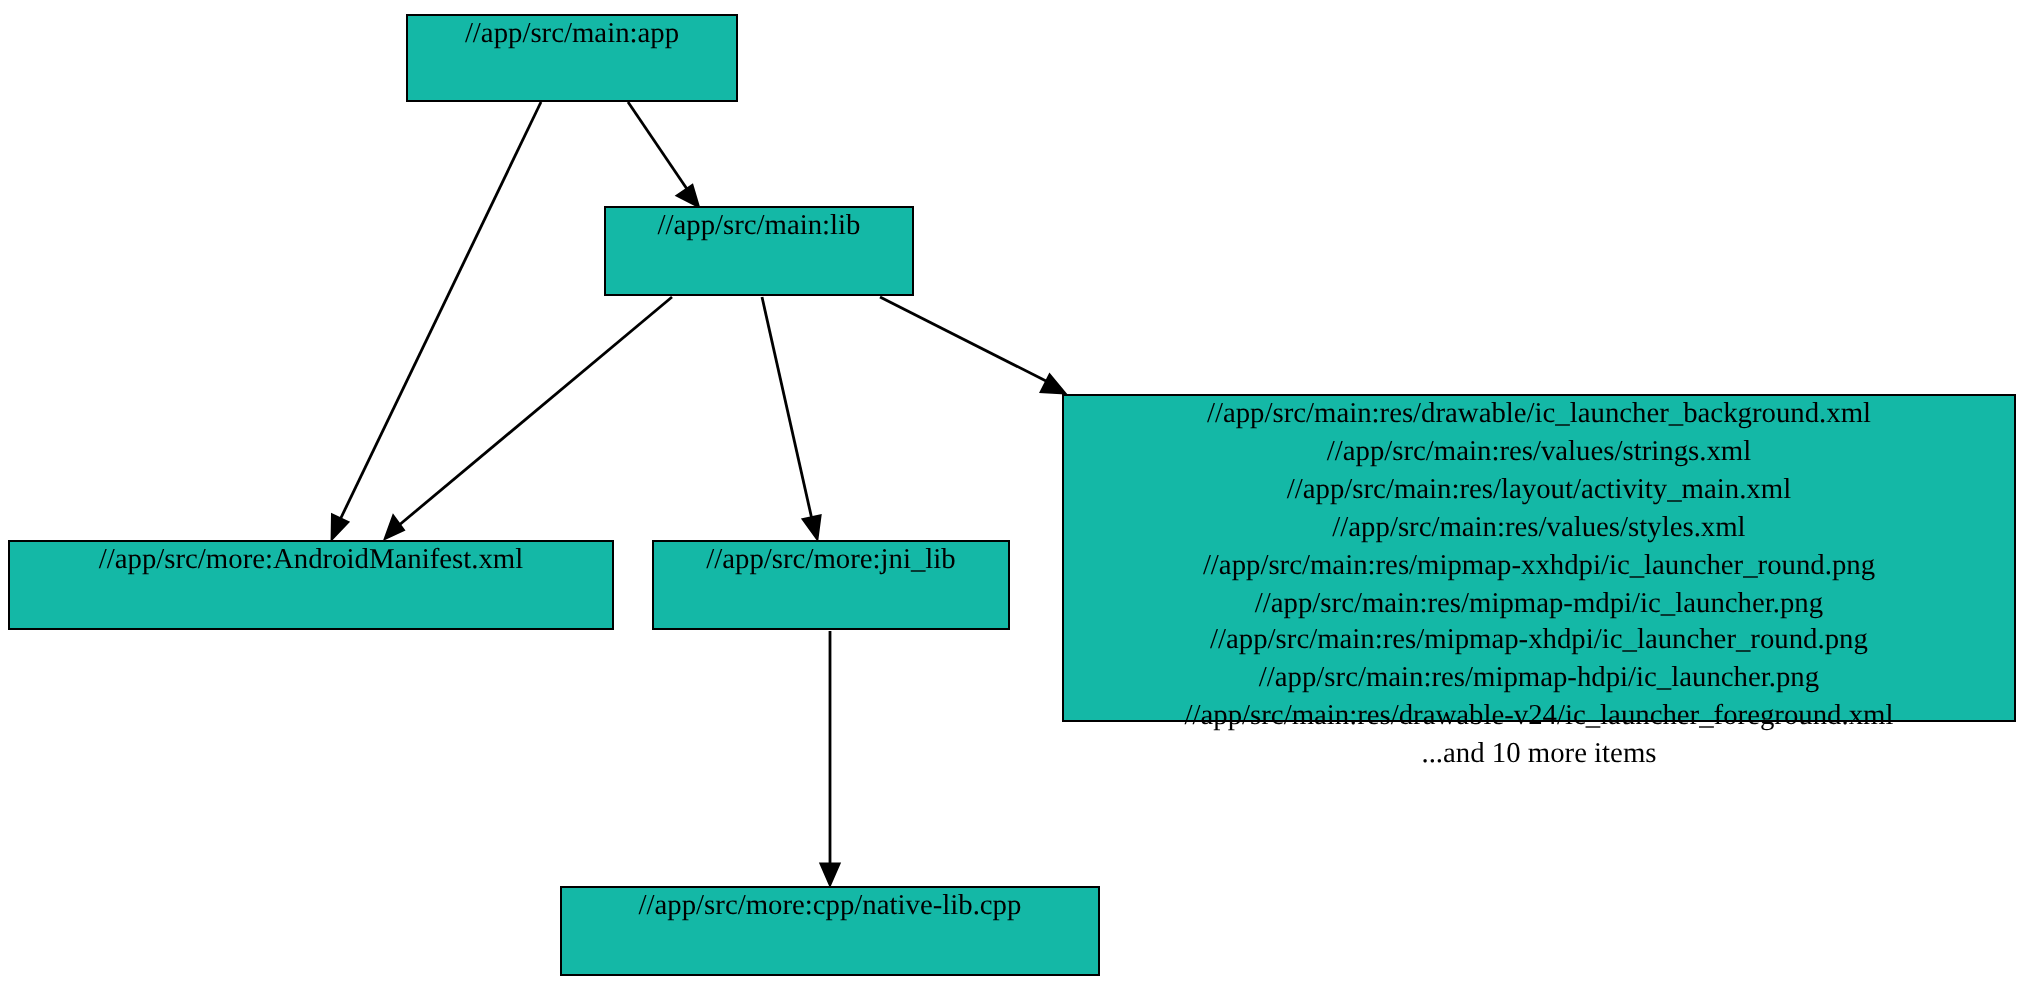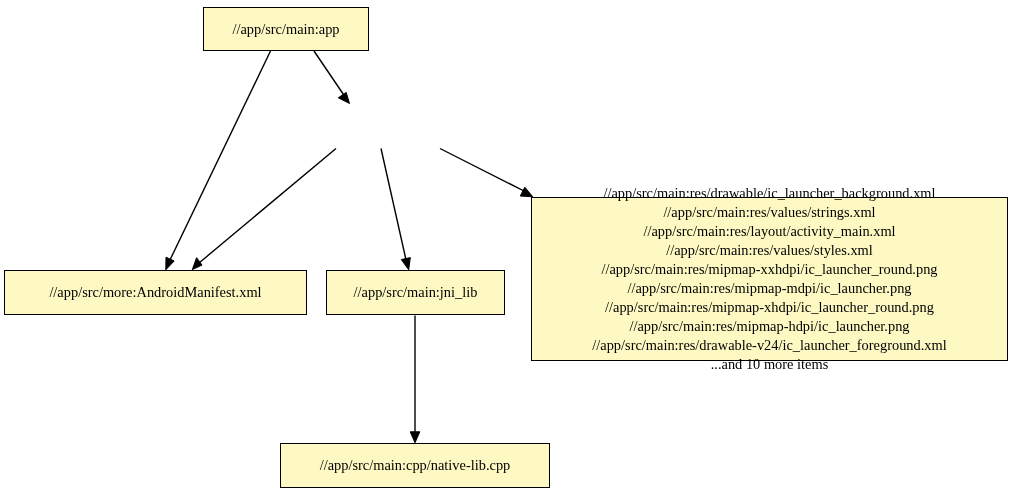--- a/index.html
+++ b/index.html
@@ -21,28 +21,27 @@
     position: absolute;
     left: 0;
     top: 0;
     width: 1018px;
     height: 496px;
   }
   .graph-node {
     position: absolute;
     box-sizing: border-box;
     border: 1px solid #000000;
-    background: #fef9c3;
+    background: #14b8a6;
     color: #000000;
     font-size: 14.4px;
     line-height: 18.9px;
     text-align: center;
     white-space: pre;
     display: flex;
-    align-items: center;
     justify-content: center;
   }
   .node-label {
     display: block;
     white-space: pre;
   }
 </style>
 </head>
 <body>
 
@@ -78,39 +77,42 @@
     <g>
       <path d="M 415,315.5 L 415,435" fill="none" stroke="#000000" stroke-width="1.4"></path>
       <polygon points="415,442.8 410.2,431.8 419.8,431.8" fill="#000000" stroke="#000000" stroke-width="1"></polygon>
     </g>
   </svg>
 
   <div class="graph-node" style="left:203px; top:7px; width:166px; height:44px;">
     <span class="node-label">//app/src/main:app</span>
   </div>
 
+  <div class="graph-node" style="left:302px; top:103px; width:155px; height:45px;">
+    <span class="node-label">//app/src/main:lib</span>
+  </div>
 
   <div class="graph-node" style="left:4px; top:270px; width:303px; height:45px;">
     <span class="node-label">//app/src/more:AndroidManifest.xml</span>
   </div>
 
   <div class="graph-node" style="left:326px; top:270px; width:179px; height:45px;">
-    <span class="node-label">//app/src/main:jni_lib</span>
+    <span class="node-label">//app/src/more:jni_lib</span>
   </div>
 
   <div class="graph-node" style="left:531px; top:197px; width:477px; height:164px;">
     <span class="node-label">//app/src/main:res/drawable/ic_launcher_background.xml
 //app/src/main:res/values/strings.xml
 //app/src/main:res/layout/activity_main.xml
 //app/src/main:res/values/styles.xml
 //app/src/main:res/mipmap-xxhdpi/ic_launcher_round.png
 //app/src/main:res/mipmap-mdpi/ic_launcher.png
 //app/src/main:res/mipmap-xhdpi/ic_launcher_round.png
 //app/src/main:res/mipmap-hdpi/ic_launcher.png
 //app/src/main:res/drawable-v24/ic_launcher_foreground.xml
 ...and 10 more items</span>
   </div>
 
   <div class="graph-node" style="left:280px; top:443px; width:270px; height:45px;">
-    <span class="node-label">//app/src/main:cpp/native-lib.cpp</span>
+    <span class="node-label">//app/src/more:cpp/native-lib.cpp</span>
   </div>
 
 </div>
 
 </body></html>

